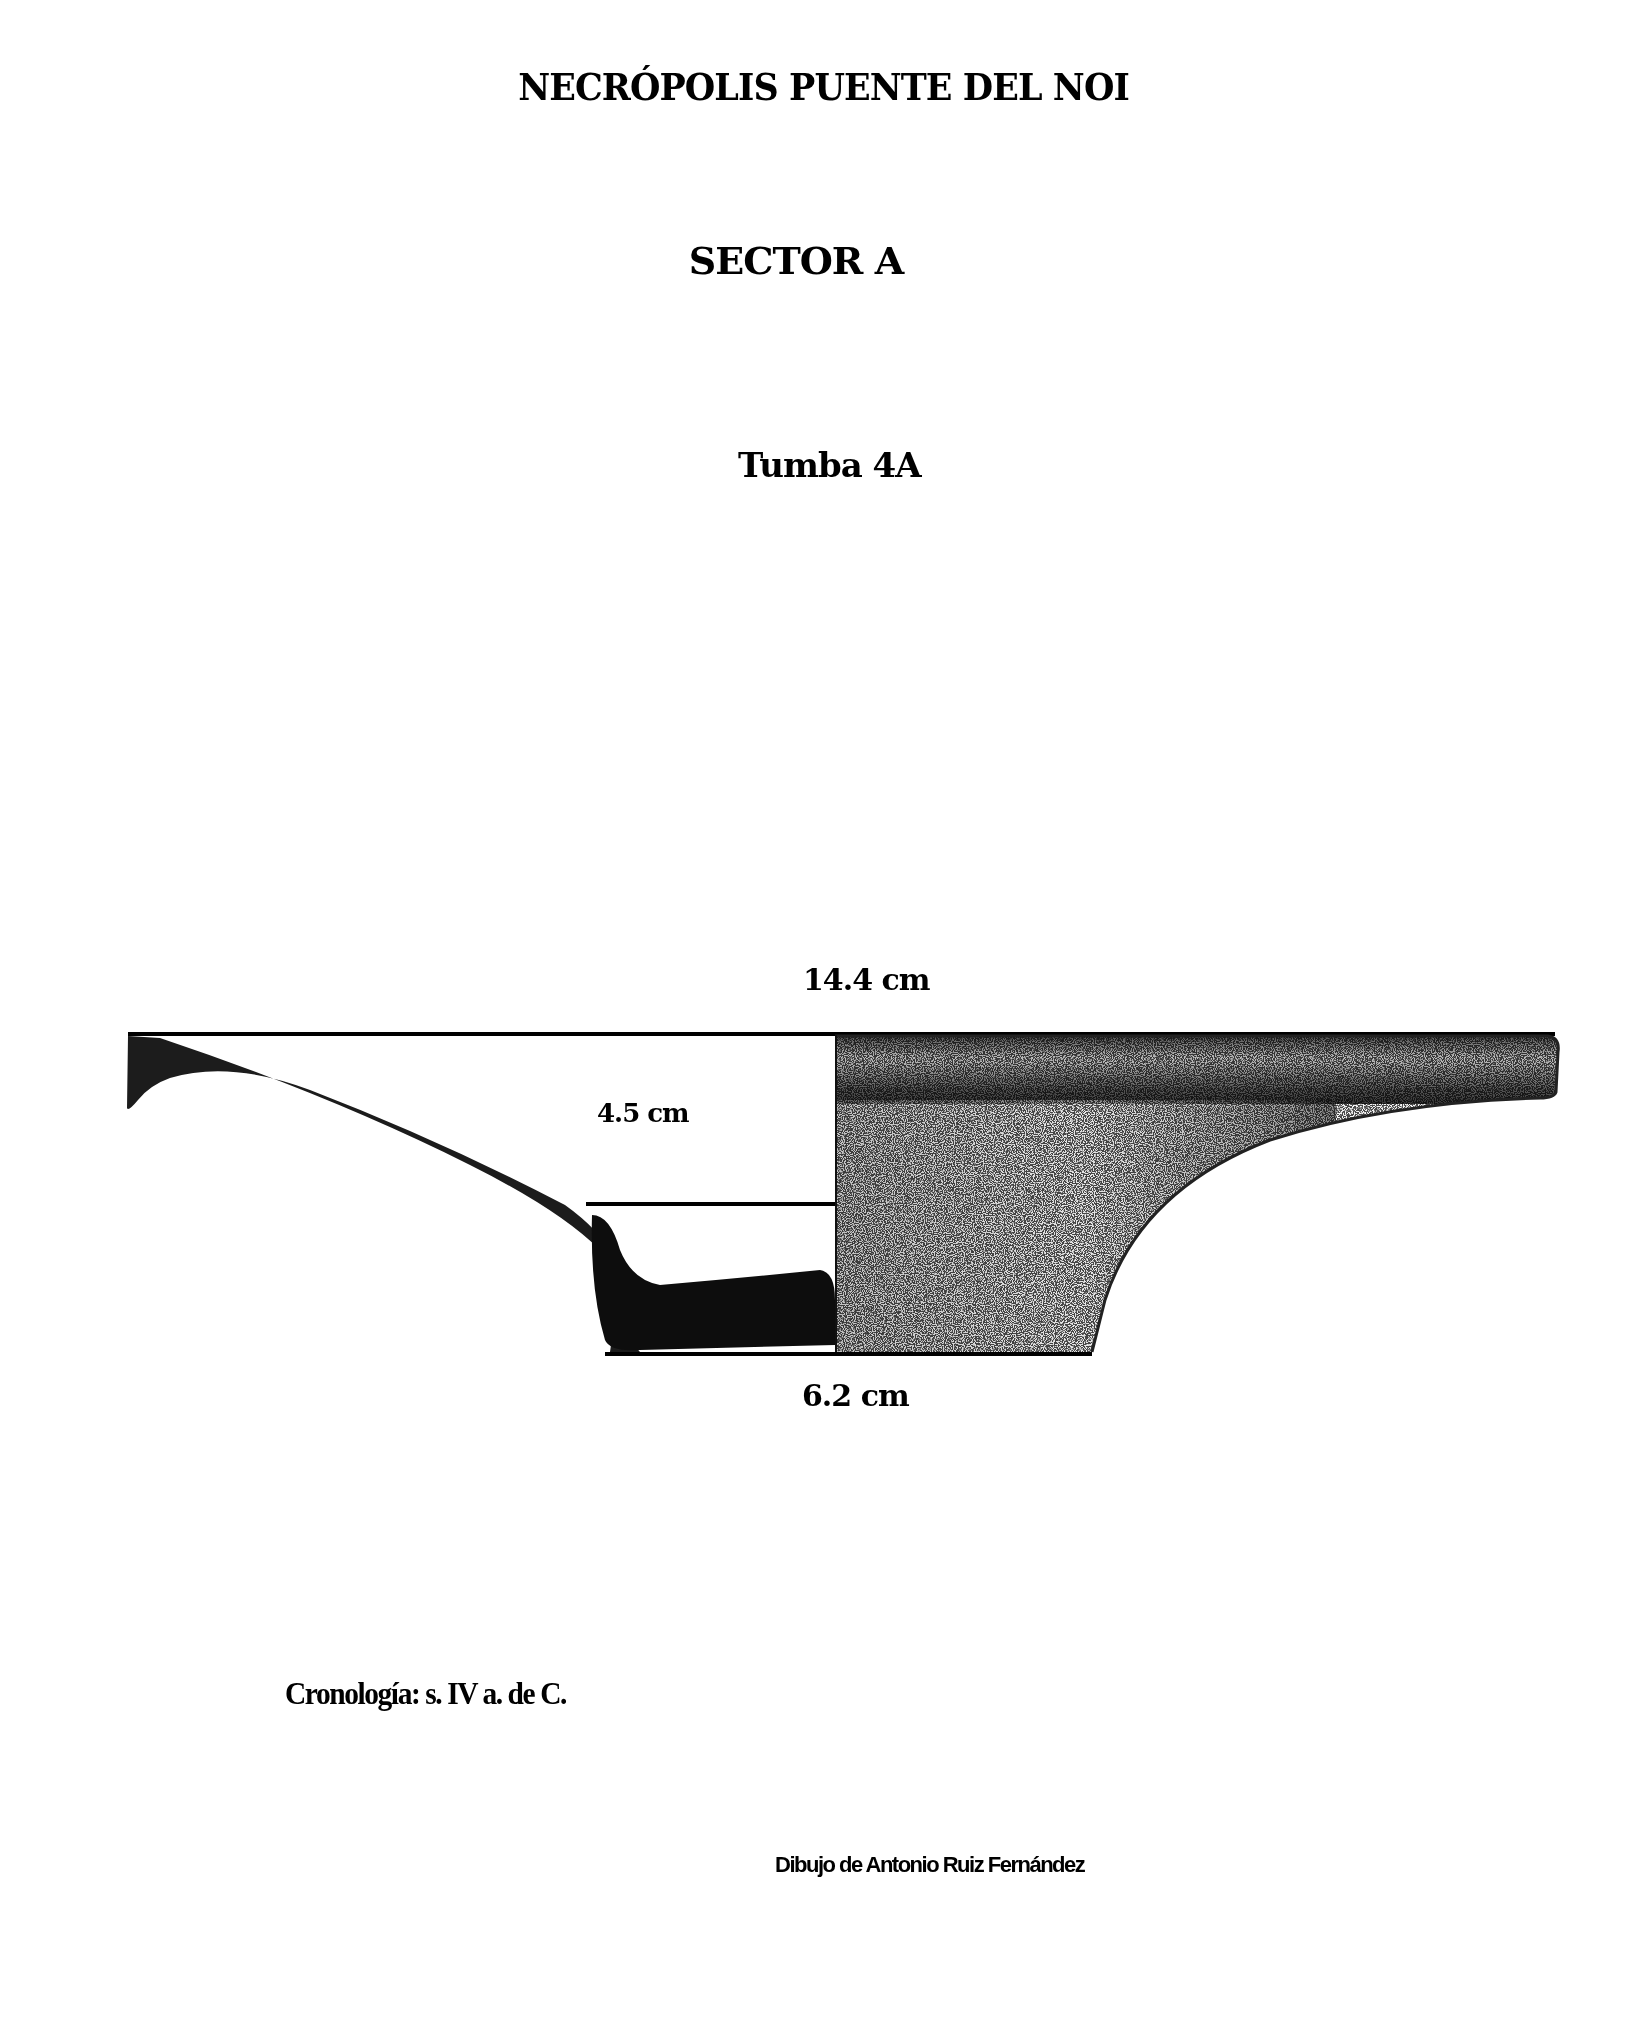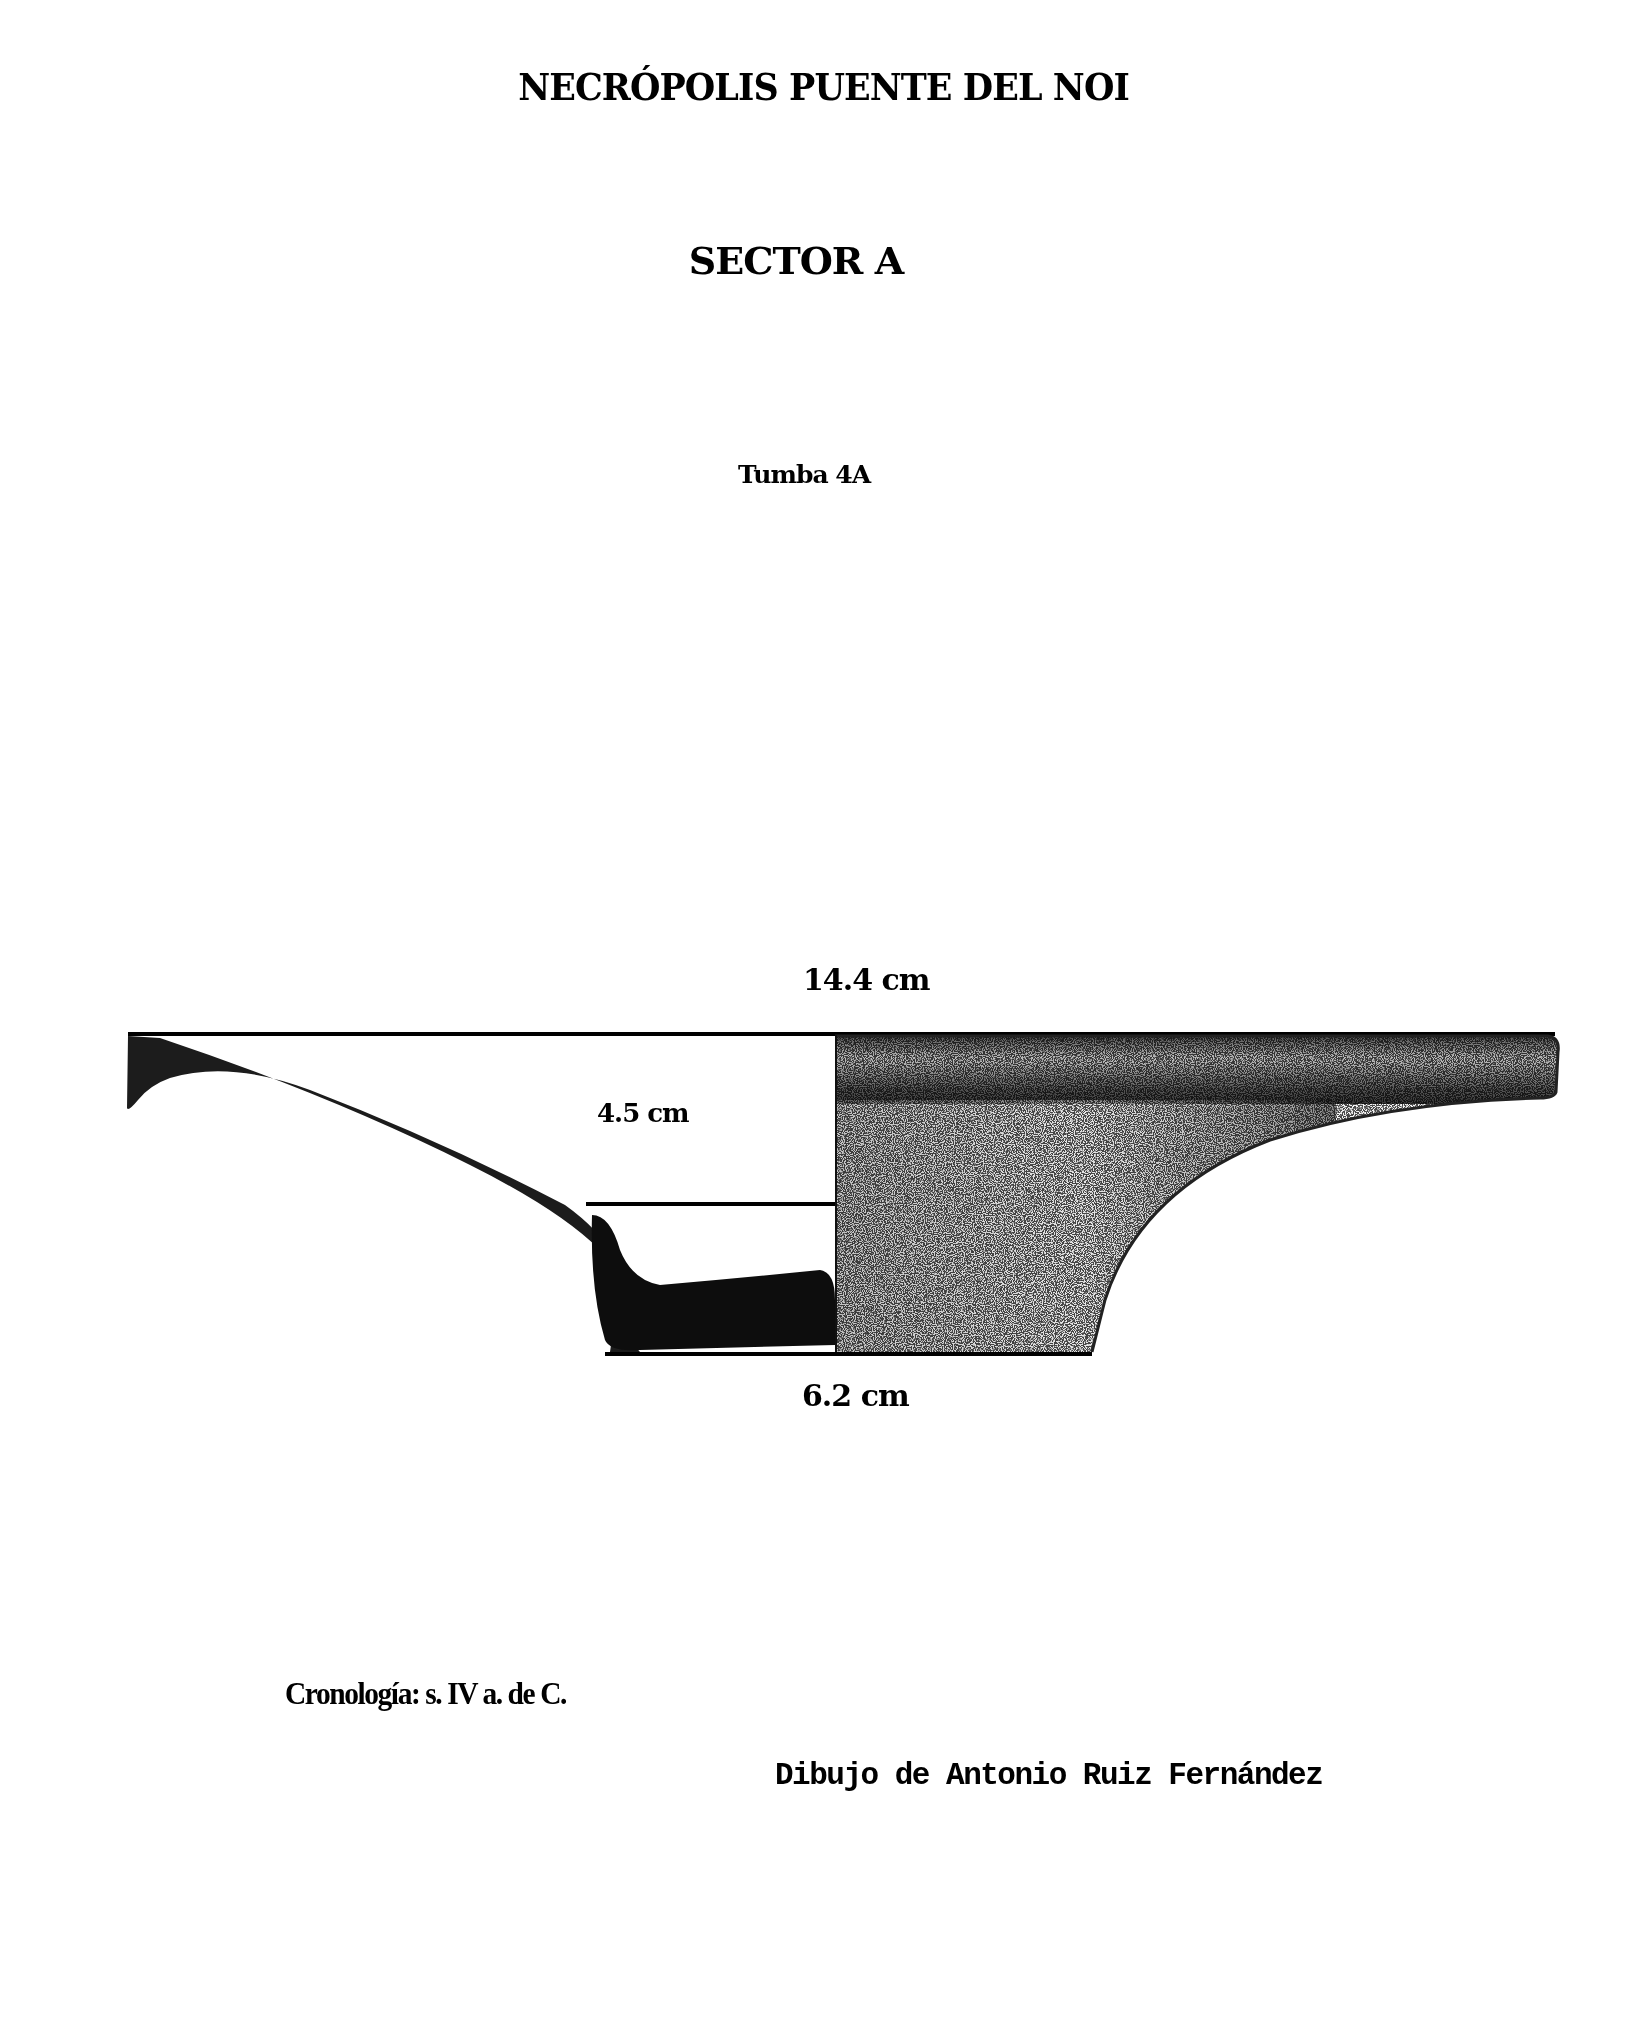--- a/index.html
+++ b/index.html
@@ -3,28 +3,28 @@
 <meta charset="utf-8">
 <style>
   html, body { margin:0; padding:0; background:#ffffff; }
   body { width:1647px; height:2024px; position:relative; overflow:hidden;
          font-family: "DejaVu Serif", "Liberation Serif", serif; color:#000; }
   .t { position:absolute; white-space:nowrap; font-weight:bold; color:#000;
        font-family: "DejaVu Serif", "Liberation Serif", serif; }
   .title { left:0; width:1647px; text-align:center; top:64px; font-size:38px;
            letter-spacing:-1px; transform:scaleX(0.92); }
   .sector { left:0; width:1592px; text-align:center; top:238px; font-size:38px; letter-spacing:-1px; }
-  .tumba { left:738px; top:460px; font-size:25px; letter-spacing:-1px; }
+  .tumba { left:738px; top:445px; font-size:34px; letter-spacing:-1px; }
   .dim-top { left:775px; top:962px; font-size:30px; letter-spacing:-1px;margin-left:28px; }
   .dim-h { left:597px; top:1098px; font-size:26px; letter-spacing:-1px; }
   .dim-b { left:802px; top:1378px; font-size:30px; letter-spacing:-1px; }
   .crono { left:285px; top:1676px; font-size:31px; letter-spacing:-1.5px;
            font-family:"Liberation Serif", serif; transform-origin:left; transform:scaleX(0.95); }
-  .autor { left:775px; top:1758px; font-size:31px; letter-spacing:-1.5px;
-           font-family:Liberation Mono, monospace; }
+  .autor { left:775px; top:1852px; font-size:22px; letter-spacing:-1.5px;
+           font-family:Liberation Sans, sans-serif; }
   .vessel { position:absolute; left:0; top:0; }
 </style>
 </head>
 <body>
 
 <div class="t title">NECRÓPOLIS PUENTE DEL NOI</div>
 <div class="t sector">SECTOR A</div>
 <div class="t tumba">Tumba 4A</div>
 
 <div class="t dim-top">14.4 cm</div>

